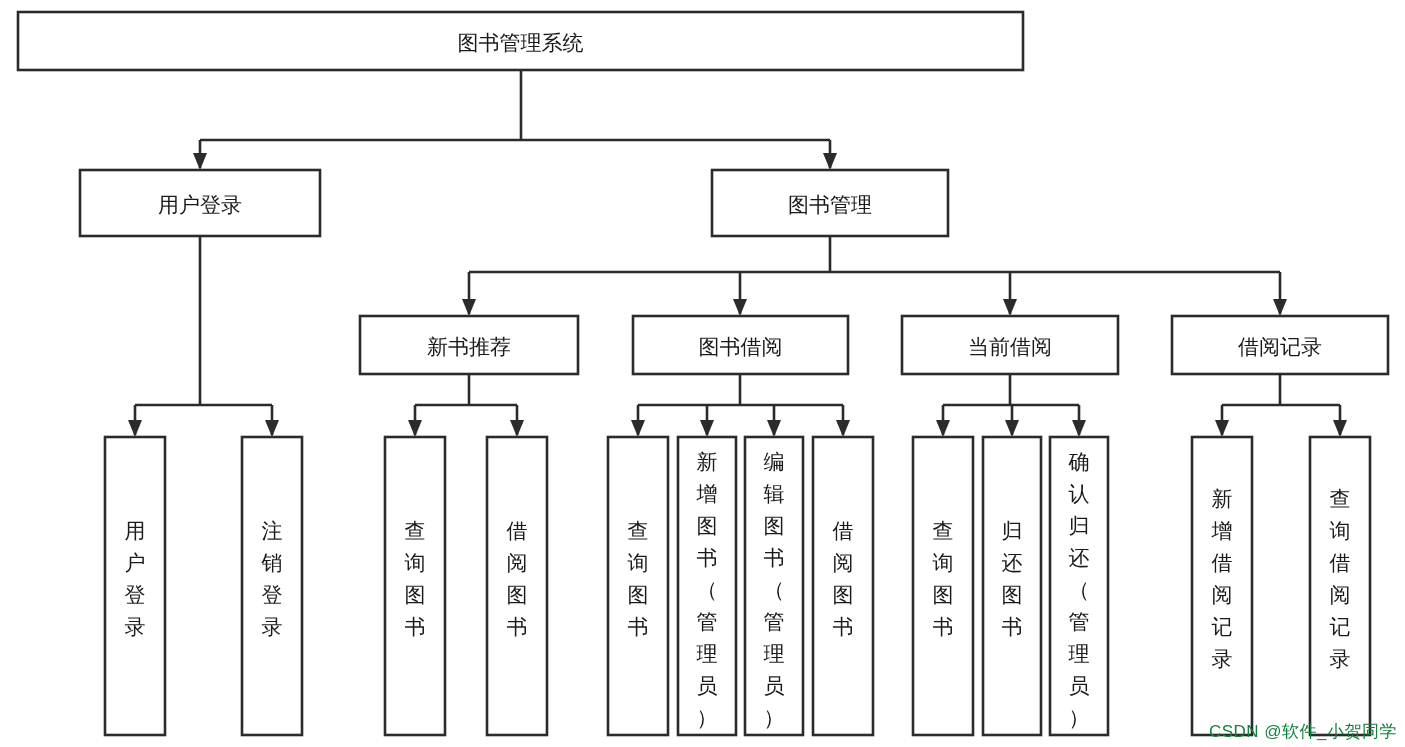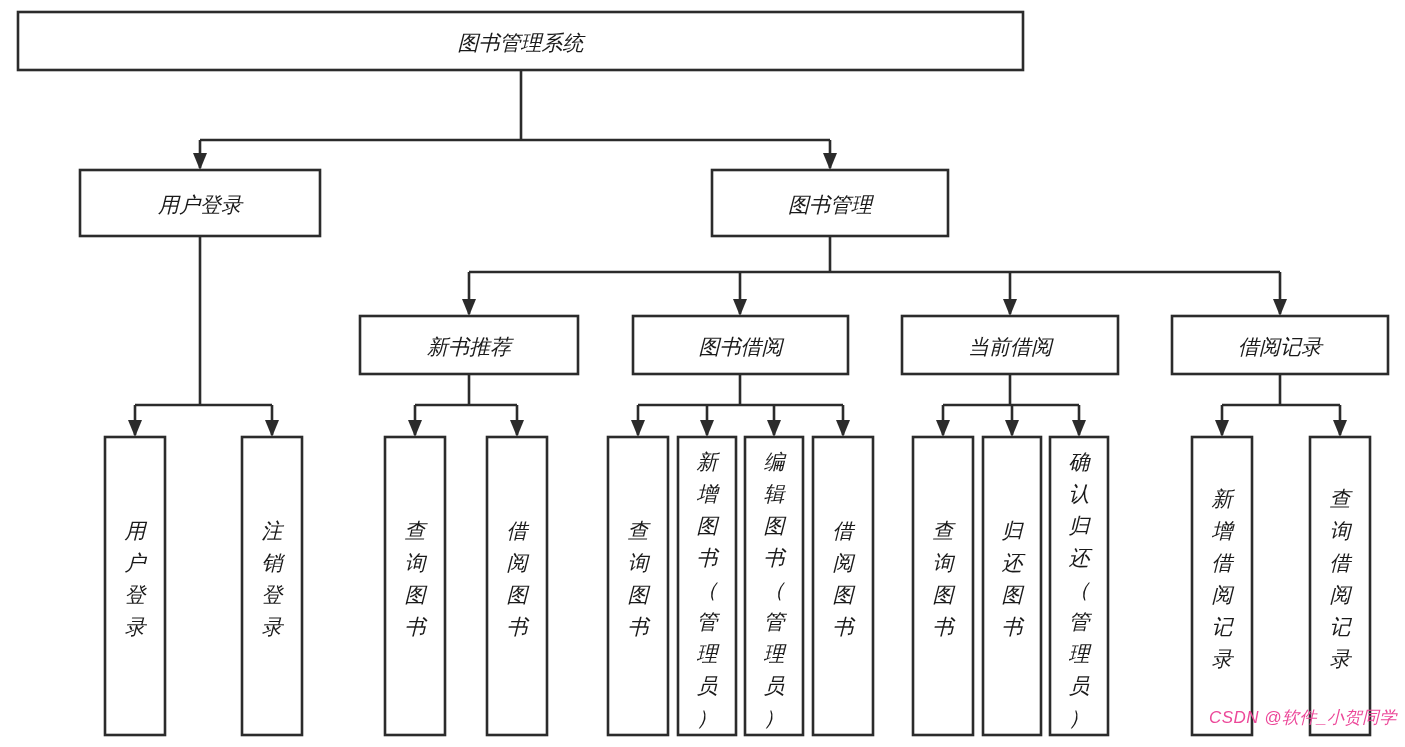--- a/index.html
+++ b/index.html
@@ -12,21 +12,20 @@
     width: 1405px;
     height: 747px;
     overflow: hidden;
     font-family: "Liberation Sans", "DejaVu Sans", sans-serif;
   }
   #diagram-root {
     position: relative;
     width: 1405px;
     height: 747px;
     background: #ffffff;
-    font-style: italic;
   }
   svg#flow-svg {
     position: absolute;
     top: 0;
     left: 0;
     width: 1405px;
     height: 747px;
     display: block;
   }
   .node-rect {
@@ -53,24 +52,24 @@
     fill: none;
     stroke-linecap: butt;
   }
   .arrow-head {
     fill: #2b2b2b;
     stroke: none;
   }
   .watermark {
     position: absolute;
     right: 8px;
-    bottom: 18px;
+    bottom: 4px;
     font-family: "Liberation Sans", "DejaVu Sans", sans-serif;
     font-size: 17px;
-    color: #ec4899;
+    color: #15803d;
     letter-spacing: 0.5px;
     white-space: nowrap;
     user-select: none;
   }
 </style>
 </head>
 <body>
 
 <div id="diagram-root">
 

